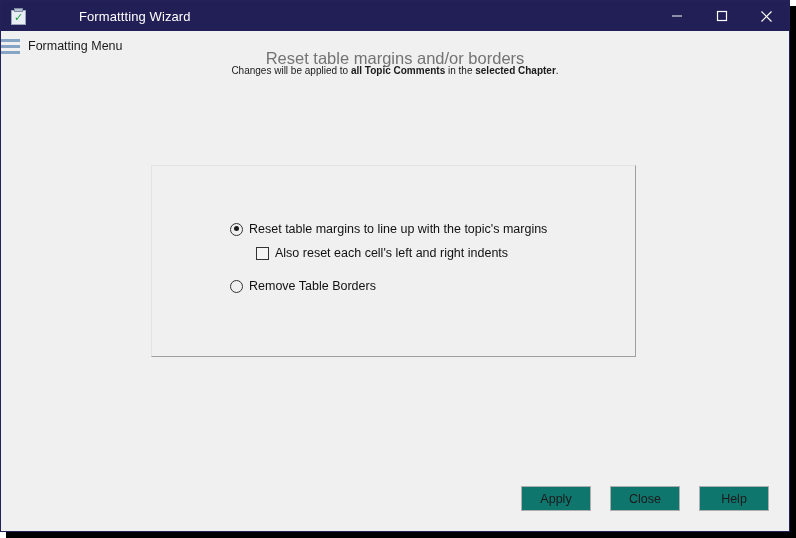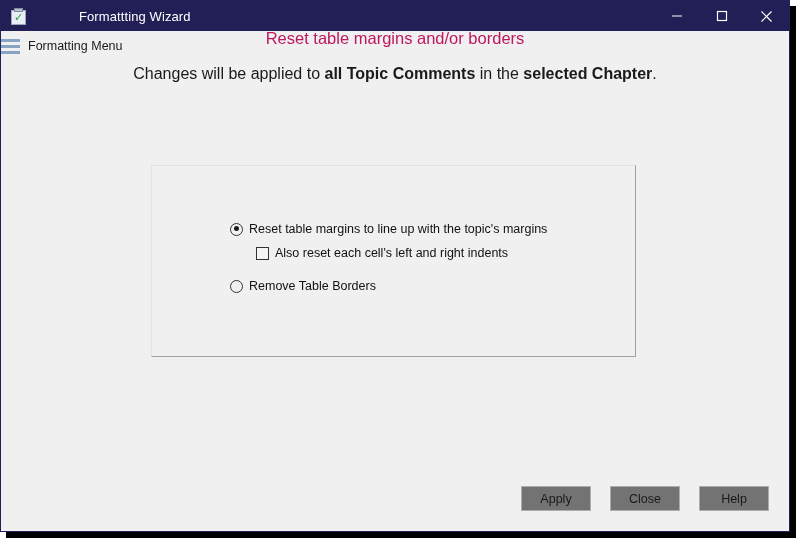--- a/index.html
+++ b/index.html
@@ -134,32 +134,32 @@
   #menu-label {
     font-size: 12.5px;
     color: #1a1a1a;
   }
 
   
   #heading {
     position: absolute;
     left: 0;
     right: 0;
-    top: 28px;
+    top: 48px;
     text-align: center;
     font-size: 16.5px;
-    color: #be185d;
+    color: #737373;
   }
   #subheading {
     position: absolute;
     left: 0;
     right: 0;
     top: 64px;
     text-align: center;
-    font-size: 16px;
+    font-size: 10px;
     color: #1a1a1a;
   }
   #subheading b { font-weight: bold; }
 
   
   #group-box {
     position: absolute;
     left: 150px;
     top: 164px;
     width: 485px;
@@ -222,21 +222,21 @@
   #footer {
     position: absolute;
     right: 20px;
     bottom: 20px;
     display: flex;
     gap: 19px;
   }
   .dlg-btn {
     width: 70px;
     height: 25px;
-    background: #737373;
+    background: #0f766e;
     border: 1px solid #adadad;
     box-sizing: border-box;
     font-family: "Liberation Sans", sans-serif;
     font-size: 12.5px;
     color: #1a1a1a;
     display: flex;
     align-items: center;
     justify-content: center;
     cursor: default;
     padding: 0;

